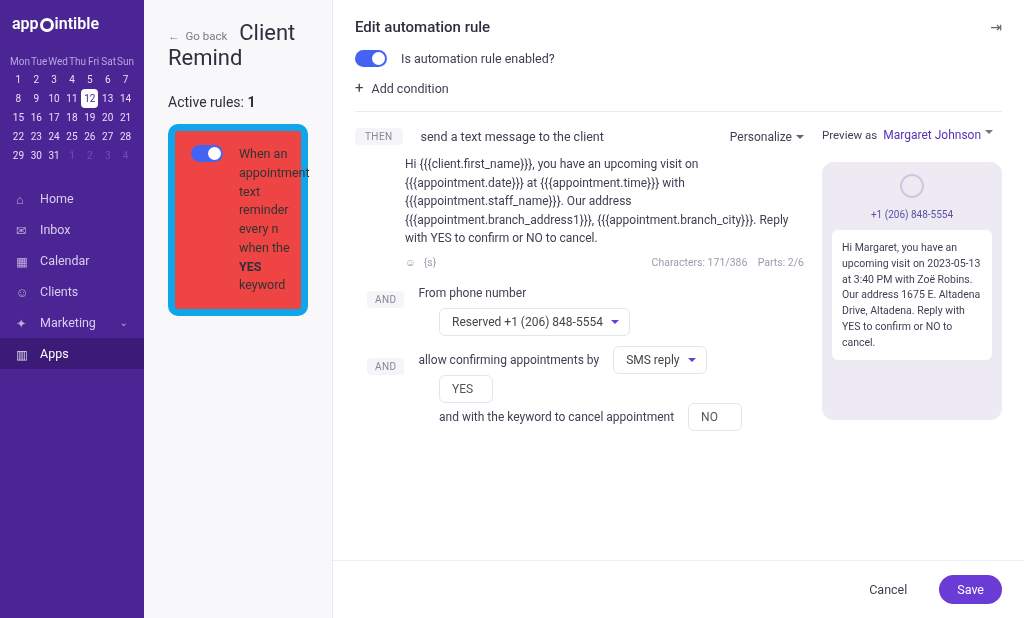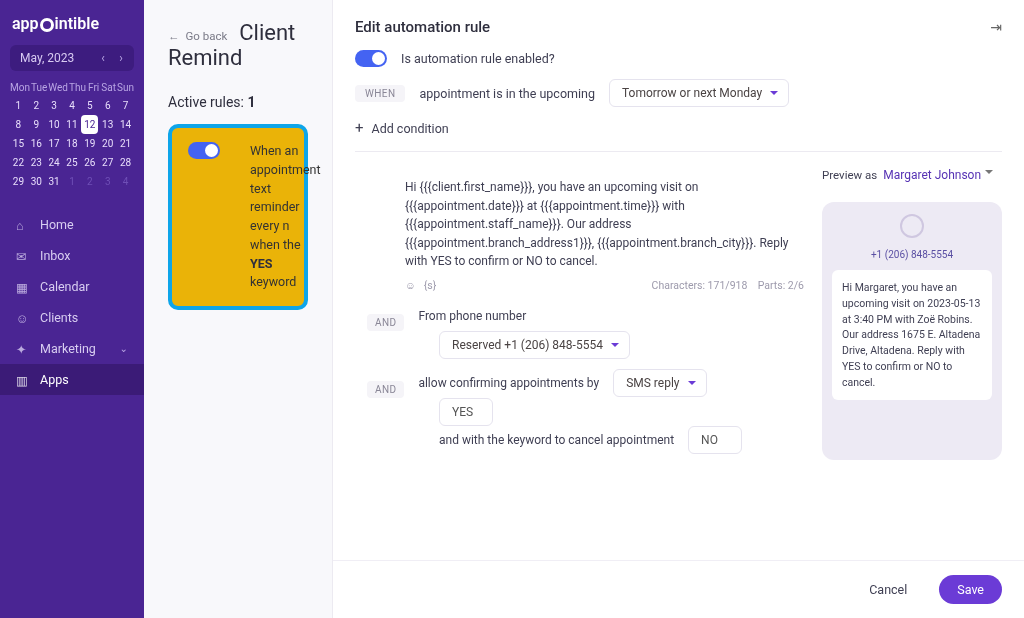--- a/index.html
+++ b/index.html
@@ -23,21 +23,21 @@
 .nav-item.active { background: #3b1b77; color: #fff; }
 .nav-item .chev { margin-left: auto; font-size: 10px; color: #b9a5e4;}
 .nav-icon { width: 14px; height: 14px; display: inline-flex; opacity: .8; }
 
 
 .rules { flex: 1; min-width: 0; }
 .rules-top { padding: 20px 24px 0; }
 .goback { display: inline-flex; align-items: center; gap: 6px; font-size: 11.5px; color: #7a7a87; cursor: pointer; }
 .page-title { font-size: 22px; color: #2e2e3d; font-weight: 400; margin-left: 8px; display:inline;}
 .active-rules { margin-top: 24px; font-size: 14px; color: #2e2e3d; }
-.rule-card { margin-top: 14px; background: #eab308; border: 4px solid #0ea5e9; border-radius: 10px; padding: 14px 16px; display: flex; gap: 30px; font-size: 12.5px; color: #333; line-height: 1.5; }
+.rule-card { margin-top: 14px; background: #ef4444; border: 7px solid #0ea5e9; border-radius: 10px; padding: 14px 16px; display: flex; gap: 16px; font-size: 12.5px; color: #333; line-height: 1.5; }
 .toggle { width: 32px; height: 17px; background: #4463f2; border-radius: 20px; position: relative; flex-shrink: 0; }
 .toggle::after { content: ""; position: absolute; width: 13px; height: 13px; background: #fff; border-radius: 50%; top: 2px; right: 2px; }
 .kw { font-weight: 700; color: #2e2e3d; }
 
 
 .panel { width: 692px; background: #fff; border-left: 1px solid #eceaf1; display: flex; flex-direction: column; }
 .panel-head { display: flex; align-items: center; justify-content: space-between; padding: 18px 22px 14px; }
 .panel-head h2 { font-size: 15px; font-weight: 500; color: #2e2e3d; }
 .close-icon { font-size: 14px; color: #666; cursor: pointer; }
 .panel-body { flex: 1; overflow: auto; padding: 0 22px; }
@@ -83,27 +83,20 @@
 </style>
 </head>
 <body>
 
 <div class="sidebar">
   <div class="logo">
     <span>app</span>
     <span class="logo-dot"></span>
     <span>intible</span>
   </div>
-  <div class="month-sel">
-    <span>May, 2023</span>
-    <span class="month-nav">
-      <span>‹</span>
-      <span>›</span>
-    </span>
-  </div>
   <div class="cal">
     <div class="cal-row" id="cal-head">
         <div class="cal-head">Mon</div>
         <div class="cal-head">Tue</div>
         <div class="cal-head">Wed</div>
         <div class="cal-head">Thu</div>
         <div class="cal-head">Fri</div>
         <div class="cal-head">Sat</div>
         <div class="cal-head">Sun</div>
       </div>
@@ -209,42 +202,44 @@
 <div class="panel">
   <div class="panel-head">
     <h2>Edit automation rule</h2>
     <span class="close-icon">⇥</span>
   </div>
   <div class="panel-body">
     <div class="row">
       <div class="toggle"></div>
       <span class="enable-label">Is automation rule enabled?</span>
     </div>
-    <div class="row">
-      <span class="badge">WHEN</span>
-      <span class="cond-text">appointment is in the upcoming</span>
-      <span class="sel-pill">Tomorrow or next Monday</span>
-    </div>
     <div class="add-cond">
       <span class="plus">+</span>
       <span>Add condition</span>
     </div>
     <hr class="sep">
 
     <div class="then-wrap">
       <div class="then-left">
+        <div class="then-row">
+          <span class="badge">THEN</span>
+          <span class="cond-text">send a text message to the client</span>
+          <span class="personalize">
+              <span>Personalize</span>
+            </span>
+        </div>
         <div class="msg-box">
           <div class="msg-text">Hi {{{client.first_name}}}, you have an upcoming visit on {{{appointment.date}}} at {{{appointment.time}}} with {{{appointment.staff_name}}}. Our address {{{appointment.branch_address1}}}, {{{appointment.branch_city}}}. Reply with YES to confirm or NO to cancel.</div>
           <div class="msg-foot">
             <div class="msg-foot-left">
               <span>☺</span>
               <span>{s}</span>
             </div>
             <div>
-              <span>Characters: 171/918</span>
+              <span>Characters: 171/386</span>
               &nbsp;&nbsp;
               <span>Parts: 2/6</span>
             </div>
           </div>
         </div>
 
         <div class="meta-row">
           <span class="and-badge">AND</span>
           <span class="meta-label">From phone number</span>
         </div>

